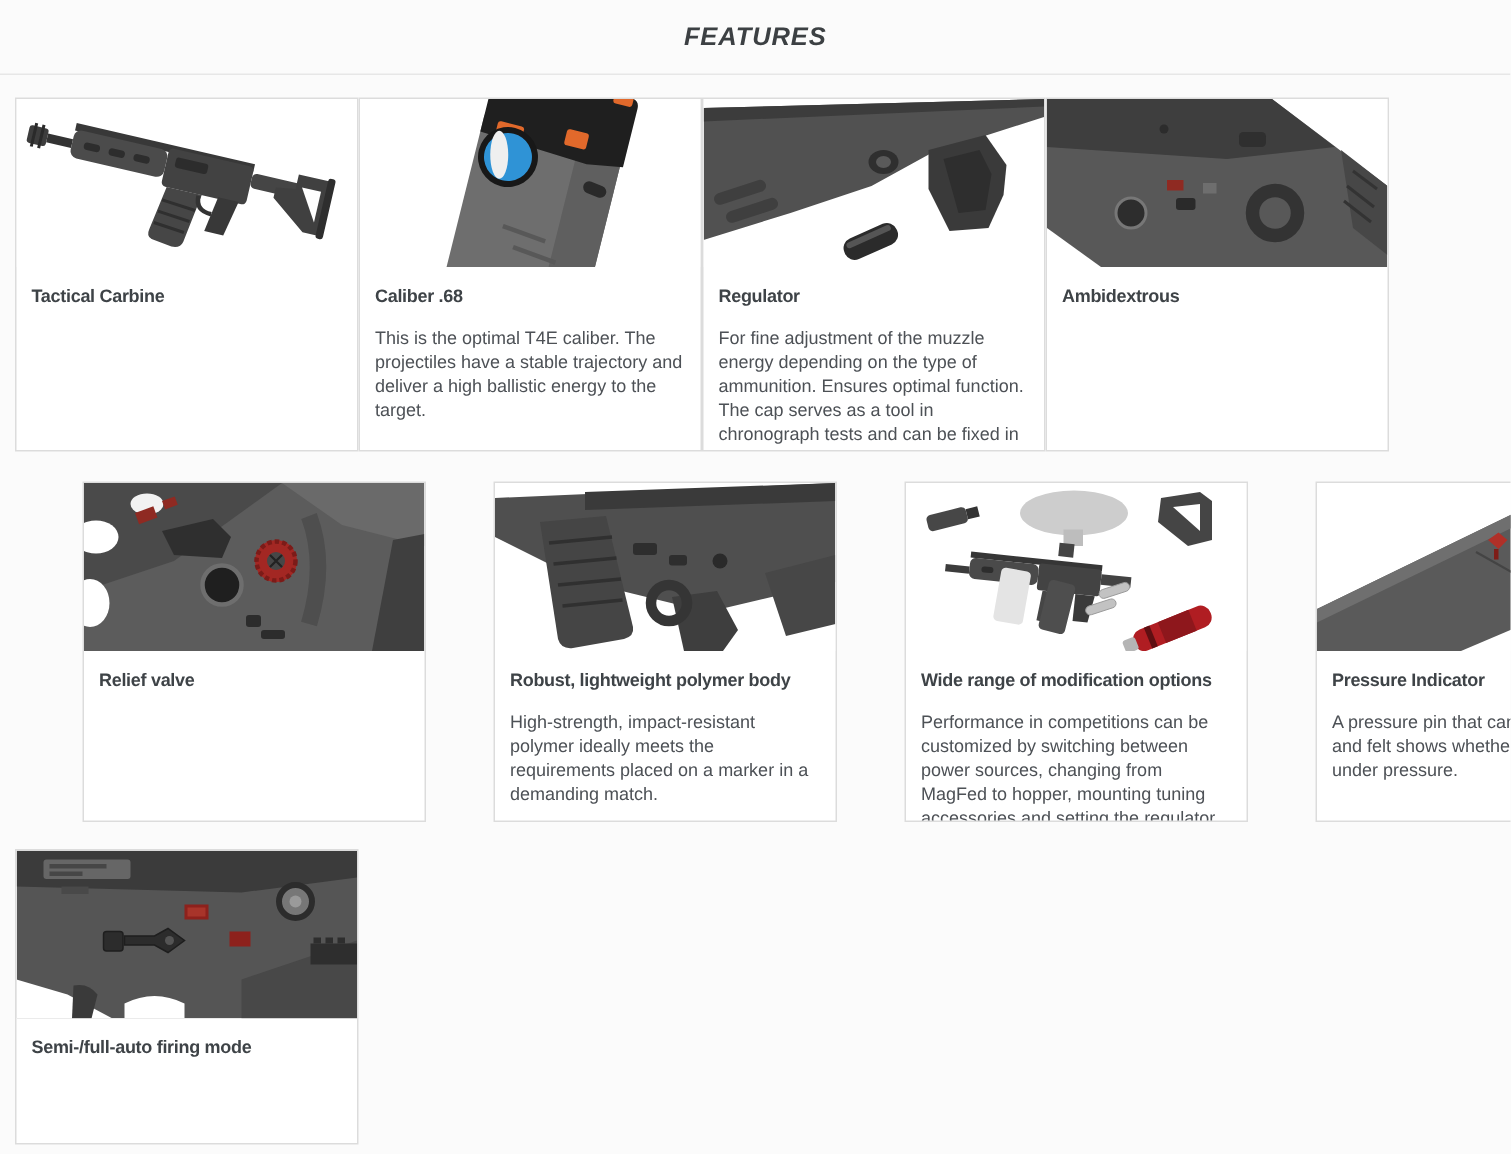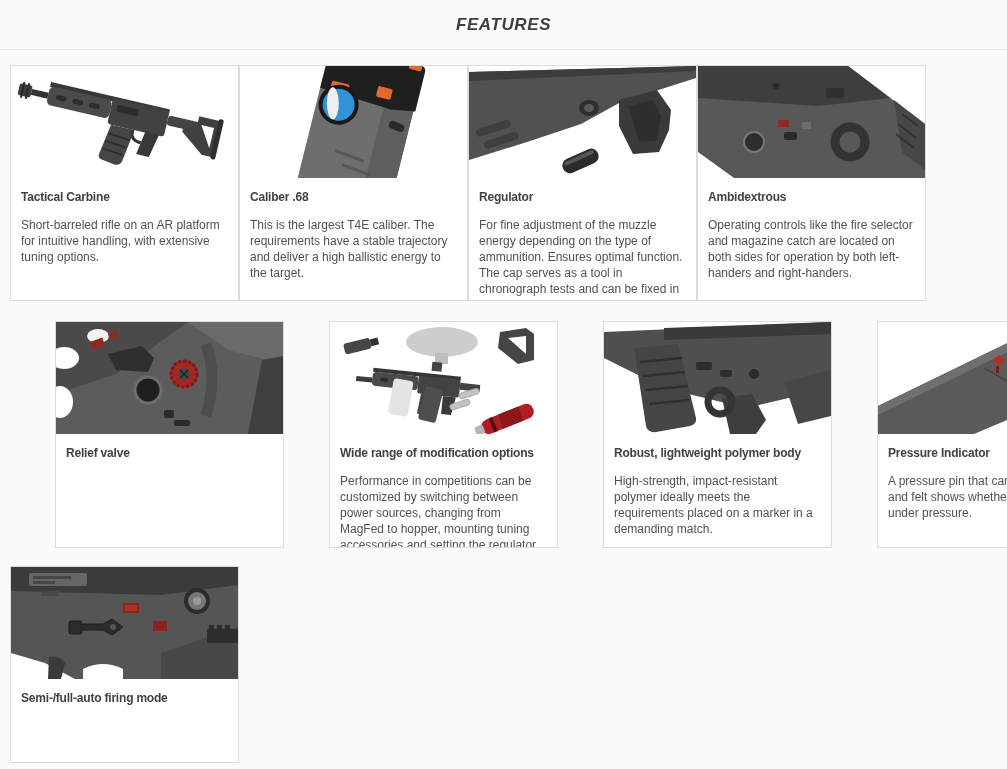--- a/index.html
+++ b/index.html
@@ -74,21 +74,20 @@
             <path d="M120,36 q0,10 11,10" stroke="#333" fill="none" stroke-width="3"></path>
             <polygon points="133,34 147,34 142,58 129,58" fill="#383838"></polygon>
             <rect x="152" y="13" width="34" height="10" rx="3" fill="#454545"></rect>
             <path d="M182,7 L204,7 L204,44 L193,44 L169,26 L169,19 L182,17 Z" fill="#404040"></path>
             <path d="M186,15 L199,15 L199,36 Z" fill="#fff"></path>
             <rect x="202" y="5" width="5" height="41" rx="2" fill="#2e2e2e"></rect>
           </g>
         </svg>
       </div>
       <h3>Tactical Carbine</h3>
-      <p>Short-barreled rifle on an AR platform for intuitive handling, with extensive tuning options.</p>
     </div>
 
     <div class="card">
       <div class="photo">
         <svg viewBox="0 0 227 112" preserveAspectRatio="none">
           <g transform="translate(40,-16) rotate(14,80,60)">
             <rect x="36" y="30" width="96" height="140" rx="8" fill="#6e6e6e"></rect>
             <rect x="102" y="30" width="30" height="140" fill="#5f5f5f"></rect>
             <path d="M36,48 L36,20 Q36,12 44,12 L78,12 L86,2 L128,2 Q134,2 134,8 L134,48 L110,52 Z" fill="#1f1f1f"></path>
             <rect x="70" y="5" width="13" height="9" rx="2" fill="#e1692b"></rect>
@@ -98,21 +97,21 @@
             <circle cx="58" cy="60" r="20" fill="#181818"></circle>
             <circle cx="58" cy="60" r="16" fill="#2f93d6"></circle>
             <ellipse cx="52" cy="60" rx="6" ry="16" fill="#efefef" transform="rotate(-14,52,60)"></ellipse>
             <rect x="112" y="62" width="16" height="8" rx="4" fill="#2a2a2a" transform="rotate(8,112,62)"></rect>
             <rect x="66" y="104" width="30" height="3" fill="#585858" transform="rotate(6,66,104)"></rect>
             <rect x="76" y="116" width="30" height="3" fill="#585858" transform="rotate(6,76,116)"></rect>
           </g>
         </svg>
       </div>
       <h3>Caliber .68</h3>
-      <p>This is the largest T4E caliber. The requirements have a stable trajectory and deliver a high ballistic energy to the target.</p>
+      <p>This is the optimal T4E caliber. The projectiles have a stable trajectory and deliver a high ballistic energy to the target.</p>
     </div>
 
     <div class="card">
       <div class="photo">
         <svg viewBox="0 0 227 112" preserveAspectRatio="none">
           <path d="M0,6 L227,0 L227,12 L152,36 L112,58 L58,76 L0,94 Z" fill="#515151"></path>
           <path d="M0,6 L227,0 L227,5 L0,15 Z" fill="#3c3c3c"></path>
           <g fill="#3f3f3f">
             <rect x="6" y="64" width="36" height="8" rx="4" transform="rotate(-18,6,64)"></rect>
             <rect x="14" y="76" width="36" height="8" rx="4" transform="rotate(-18,14,76)"></rect>
@@ -142,21 +141,20 @@
           <circle cx="56" cy="76" r="10" fill="#2d2d2d"></circle>
           <circle cx="56" cy="76" r="10" fill="none" stroke="#777" stroke-width="2"></circle>
           <rect x="80" y="54" width="11" height="7" fill="#8f2a22"></rect>
           <rect x="86" y="66" width="13" height="8" rx="2" fill="#2a2a2a"></rect>
           <rect x="104" y="56" width="9" height="7" fill="#6e6e6e"></rect>
           <circle cx="78" cy="20" r="3" fill="#2c2c2c"></circle>
           <rect x="128" y="22" width="18" height="10" rx="3" fill="#2f2f2f"></rect>
         </svg>
       </div>
       <h3>Ambidextrous</h3>
-      <p>Operating controls like the fire selector and magazine catch are located on both sides for operation by both left-handers and right-handers.</p>
     </div>
 
   </div>
 
   <div class="row row-2">
 
     <div class="card">
       <div class="photo">
         <svg viewBox="0 0 227 112" preserveAspectRatio="none">
           <rect width="227" height="112" fill="#5c5c5c"></rect>
@@ -179,20 +177,39 @@
           <rect x="108" y="88" width="10" height="8" rx="2" fill="#2c2c2c"></rect>
           <rect x="118" y="98" width="16" height="6" rx="2" fill="#2c2c2c"></rect>
         </svg>
       </div>
       <h3>Relief valve</h3>
     </div>
 
     <div class="card">
       <div class="photo">
         <svg viewBox="0 0 227 112" preserveAspectRatio="none">
+          <path d="M0,10 L227,0 L227,66 L142,86 L60,66 L0,36 Z" fill="#4f4f4f"></path>
+          <path d="M60,6 L227,0 L227,12 L60,18 Z" fill="#3a3a3a"></path>
+          <path d="M30,26 L74,22 L92,96 Q93,102 86,104 L52,110 Q44,111 42,104 Z" fill="#454545"></path>
+          <path d="M36,40 l42,-4 M39,54 l42,-4 M42,68 l42,-4 M45,82 l40,-4" stroke="#303030" stroke-width="2.5" fill="none"></path>
+          <path d="M180,60 L227,48 L227,94 L194,102 Z" fill="#474747"></path>
+          <path d="M118,76 L148,72 L162,98 L152,112 L126,112 Z" fill="#3e3e3e"></path>
+          <circle cx="116" cy="80" r="12" fill="none" stroke="#353535" stroke-width="7"></circle>
+          <rect x="92" y="40" width="16" height="8" rx="2" fill="#2e2e2e"></rect>
+          <rect x="116" y="48" width="12" height="7" rx="2" fill="#2e2e2e"></rect>
+          <circle cx="150" cy="52" r="5" fill="#2a2a2a"></circle>
+        </svg>
+      </div>
+      <h3>Robust, lightweight polymer body</h3>
+      <p>High-strength, impact-resistant polymer ideally meets the requirements placed on a marker in a demanding match.</p>
+    </div>
+
+    <div class="card">
+      <div class="photo">
+        <svg viewBox="0 0 227 112" preserveAspectRatio="none">
           <ellipse cx="112" cy="20" rx="36" ry="15" fill="#cdcdcd"></ellipse>
           <rect x="105" y="31" width="13" height="11" fill="#bdbdbd"></rect>
           <g transform="rotate(-14,30,24)">
             <rect x="14" y="18" width="27" height="11" rx="3" fill="#474747"></rect>
             <rect x="41" y="20" width="8" height="7" fill="#333"></rect>
           </g>
           <path d="M170,10 L196,6 L204,12 L204,38 L188,42 L168,26 Z" fill="#454545"></path>
           <path d="M178,16 L196,14 L196,32 Z" fill="#fff"></path>
           <g transform="translate(28,40) rotate(6)">
             <rect x="0" y="14" width="16" height="5" fill="#3c3c3c"></rect>
@@ -220,39 +237,20 @@
           </g>
         </svg>
       </div>
       <h3>Wide range of modification options</h3>
       <p>Performance in competitions can be customized by switching between power sources, changing from MagFed to hopper, mounting tuning accessories and setting the regulator.</p>
     </div>
 
     <div class="card">
       <div class="photo">
         <svg viewBox="0 0 227 112" preserveAspectRatio="none">
-          <path d="M0,10 L227,0 L227,66 L142,86 L60,66 L0,36 Z" fill="#4f4f4f"></path>
-          <path d="M60,6 L227,0 L227,12 L60,18 Z" fill="#3a3a3a"></path>
-          <path d="M30,26 L74,22 L92,96 Q93,102 86,104 L52,110 Q44,111 42,104 Z" fill="#454545"></path>
-          <path d="M36,40 l42,-4 M39,54 l42,-4 M42,68 l42,-4 M45,82 l40,-4" stroke="#303030" stroke-width="2.5" fill="none"></path>
-          <path d="M180,60 L227,48 L227,94 L194,102 Z" fill="#474747"></path>
-          <path d="M118,76 L148,72 L162,98 L152,112 L126,112 Z" fill="#3e3e3e"></path>
-          <circle cx="116" cy="80" r="12" fill="none" stroke="#353535" stroke-width="7"></circle>
-          <rect x="92" y="40" width="16" height="8" rx="2" fill="#2e2e2e"></rect>
-          <rect x="116" y="48" width="12" height="7" rx="2" fill="#2e2e2e"></rect>
-          <circle cx="150" cy="52" r="5" fill="#2a2a2a"></circle>
-        </svg>
-      </div>
-      <h3>Robust, lightweight polymer body</h3>
-      <p>High-strength, impact-resistant polymer ideally meets the requirements placed on a marker in a demanding match.</p>
-    </div>
-
-    <div class="card">
-      <div class="photo">
-        <svg viewBox="0 0 227 112" preserveAspectRatio="none">
           <path d="M0,112 L0,84 L140,16 L227,2 L227,56 L96,112 Z" fill="#5a5a5a"></path>
           <path d="M0,84 L140,16 L227,2 L227,10 L142,24 L0,93 Z" fill="#6f6f6f"></path>
           <path d="M152,22 L227,10 L227,56 L170,52 Z" fill="#494949"></path>
           <g transform="rotate(-10,170,14)" fill="#3c3c3c">
             <rect x="148" y="2" width="64" height="8"></rect>
             <rect x="152" y="-4" width="6" height="6"></rect>
             <rect x="164" y="-4" width="6" height="6"></rect>
             <rect x="176" y="-4" width="6" height="6"></rect>
           </g>
           <path d="M148,16 l12,-7 l7,9 l-13,7 z" fill="#333"></path>

